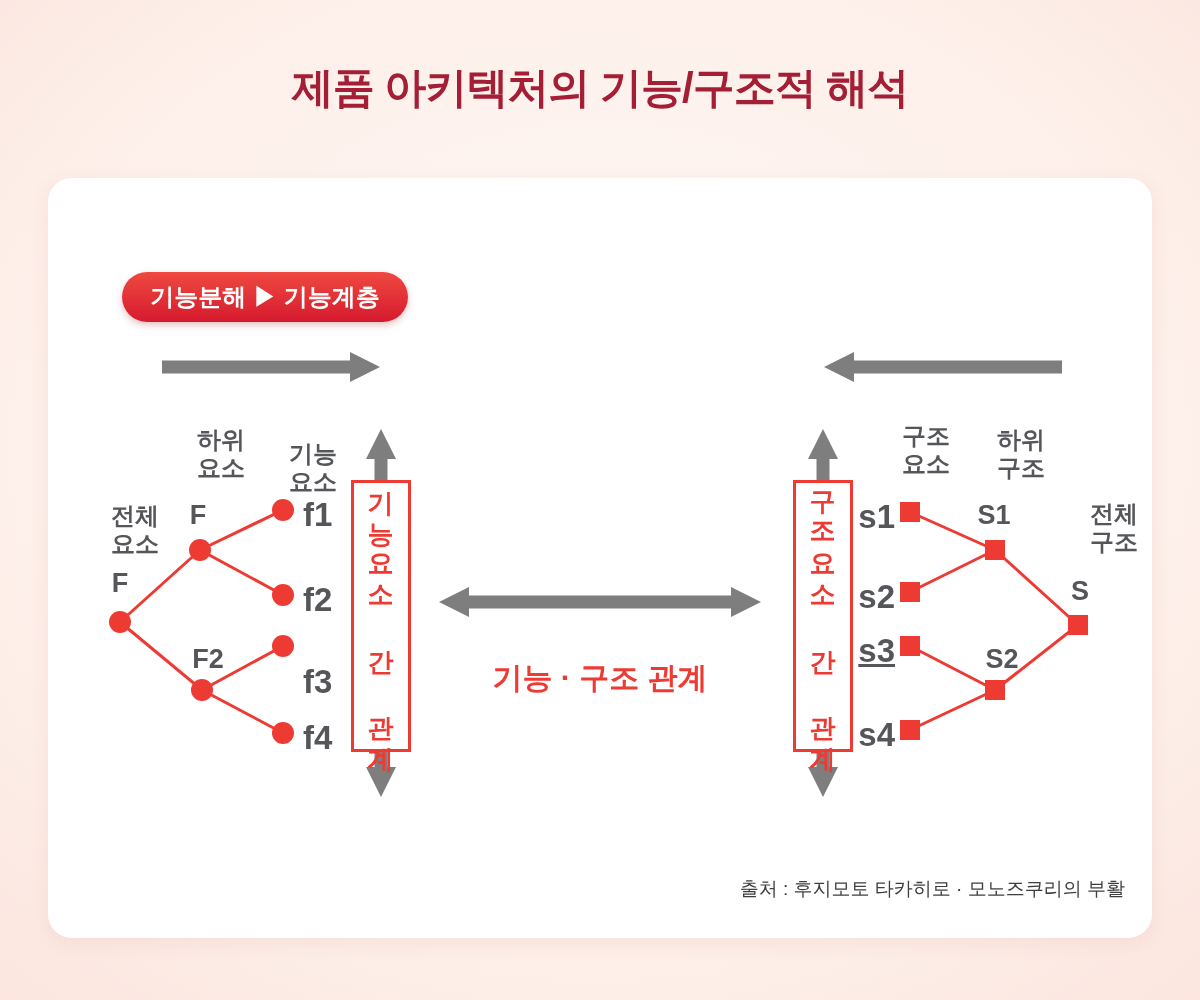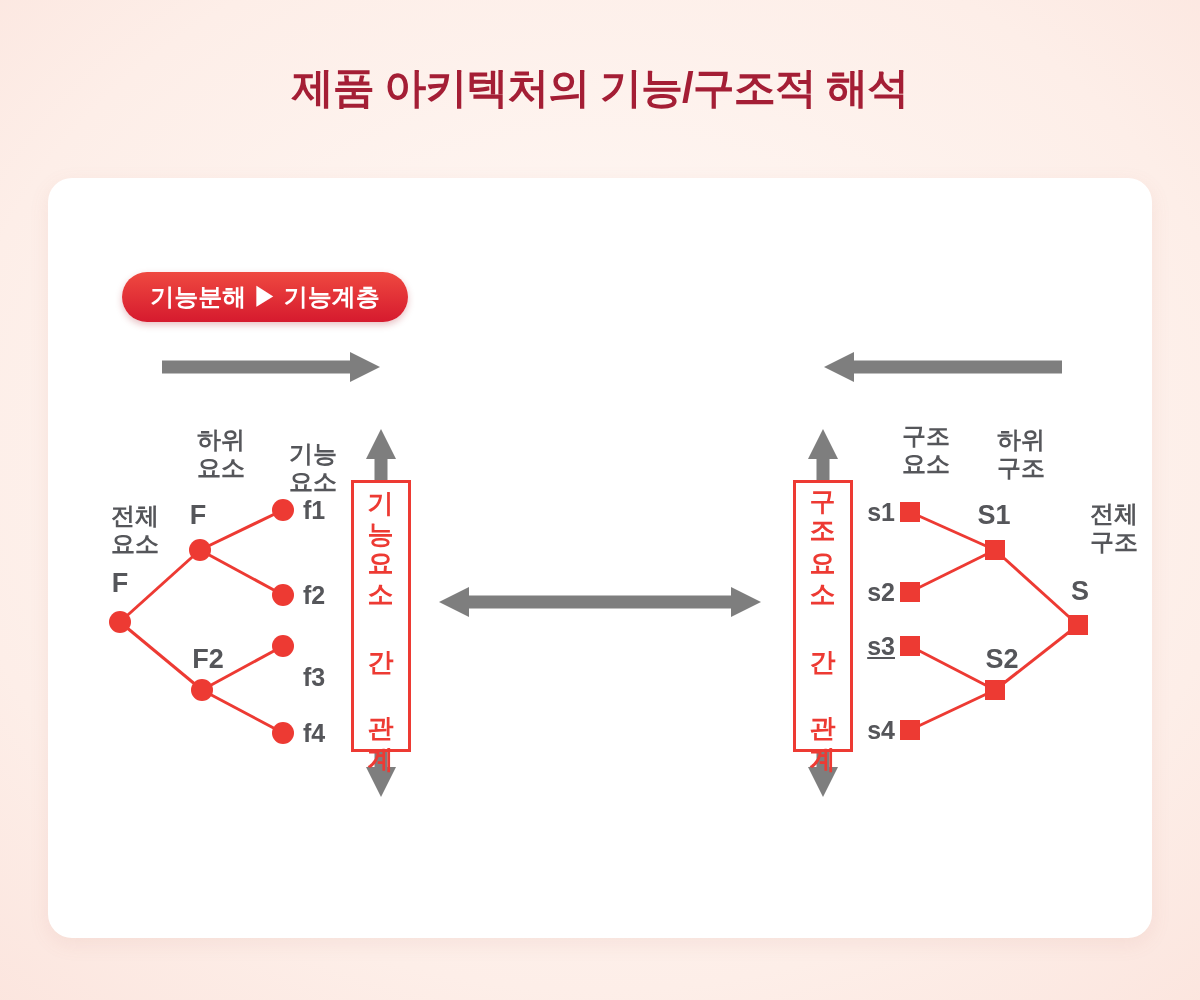--- a/index.html
+++ b/index.html
@@ -33,21 +33,21 @@
     box-shadow:0 3px 7px rgba(170,30,40,0.28);
   }
 
   .label {
     color:#55565a; font-weight:700; font-size:24px; line-height:1.18;
     text-align:right; white-space:pre-line;
   }
   .node-label {
     color:#55565a; font-weight:700; font-size:27px; width:56px; text-align:center;
   }
-  .leaf-label { color:#55565a; font-weight:700; font-size:25px; }
+  .leaf-label { color:#55565a; font-weight:700; font-size:33px; }
   .leaf-label.right { width:52px; text-align:right; }
 
   .circle-node {
     width:22px; height:22px; border-radius:50%; background:#ed3a33;
     transform:translate(-50%,-50%);
   }
   .square-node {
     width:20px; height:20px; background:#ed3a33;
     transform:translate(-50%,-50%);
   }
@@ -141,20 +141,21 @@
 
   <div class="abs layer leaf-label" style="left:303px; top:496px;">f1</div>
   <div class="abs layer leaf-label" style="left:303px; top:581px;">f2</div>
   <div class="abs layer leaf-label" style="left:303px; top:663px;">f3</div>
   <div class="abs layer leaf-label" style="left:303px; top:719px;">f4</div>
 
   <div class="abs layer relation-box" style="left:351px; top:480px;">
     <span class="vtext">기능요소 간 관계</span>
   </div>
 
+  <div class="abs layer center-label" style="left:440px; top:658px;">기능 · 구조 관계</div>
 
 
   <div class="abs layer label" style="left:860px; top:422px; width:90px;">구조
 요소</div>
   <div class="abs layer label" style="left:955px; top:426px; width:90px;">하위
 구조</div>
   <div class="abs layer label" style="left:1048px; top:500px; width:90px;">전체
 구조</div>
 
   <div class="abs layer node-label" style="left:966px; top:500px;">S1</div>
@@ -171,14 +172,15 @@
 
   <div class="abs layer leaf-label right" style="left:843px; top:498px;">s1</div>
   <div class="abs layer leaf-label right" style="left:843px; top:578px;">s2</div>
   <div class="abs layer leaf-label right" style="left:843px; top:632px;text-decoration:underline;">s3</div>
   <div class="abs layer leaf-label right" style="left:843px; top:716px;">s4</div>
 
   <div class="abs layer relation-box" style="left:793px; top:480px;">
     <span class="vtext">구조요소 간 관계</span>
   </div>
 
+  <div class="abs layer source" style="left:560px; top:876px;">출처 : 후지모토 타카히로 · 모노즈쿠리의 부활</div>
 
 </div>
 
 </body></html>

